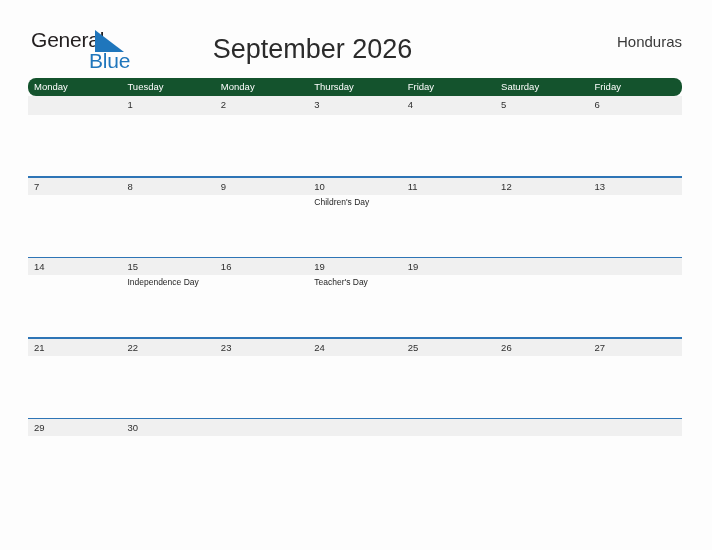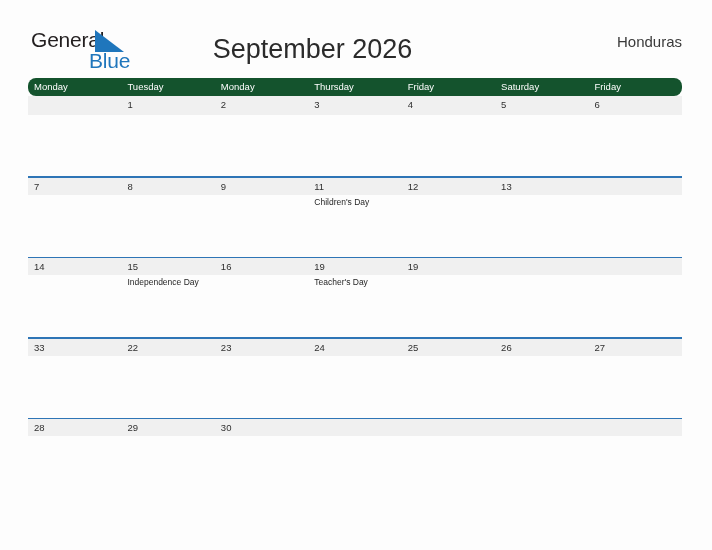--- a/index.html
+++ b/index.html
@@ -218,20 +218,21 @@
           <div class="events"></div>
           <div class="events"></div>
         </div>
       </div>
       <div class="week-row">
         <div class="week-rule"></div>
         <div class="date-band">
           <div class="daynum">7</div>
           <div class="daynum">8</div>
           <div class="daynum">9</div>
+          <div class="daynum">10</div>
           <div class="daynum">11</div>
           <div class="daynum">12</div>
           <div class="daynum">13</div>
         </div>
         <div class="event-band">
           <div class="events"></div>
           <div class="events"></div>
           <div class="events"></div>
           <div class="events">
             <div class="event">Children's Day</div>
@@ -260,42 +261,41 @@
             <div class="event">Teacher's Day</div>
           </div>
           <div class="events"></div>
           <div class="events"></div>
           <div class="events"></div>
         </div>
       </div>
       <div class="week-row">
         <div class="week-rule"></div>
         <div class="date-band">
-          <div class="daynum">33</div>
+          <div class="daynum">21</div>
           <div class="daynum">22</div>
           <div class="daynum">23</div>
           <div class="daynum">24</div>
           <div class="daynum">25</div>
           <div class="daynum">26</div>
           <div class="daynum">27</div>
         </div>
         <div class="event-band">
           <div class="events"></div>
           <div class="events"></div>
           <div class="events"></div>
           <div class="events"></div>
           <div class="events"></div>
           <div class="events"></div>
           <div class="events"></div>
         </div>
       </div>
       <div class="week-row">
         <div class="week-rule"></div>
         <div class="date-band">
-          <div class="daynum">28</div>
           <div class="daynum">29</div>
           <div class="daynum">30</div>
           <div class="daynum"></div>
           <div class="daynum"></div>
           <div class="daynum"></div>
           <div class="daynum"></div>
         </div>
         <div class="event-band">
           <div class="events"></div>
           <div class="events"></div>

